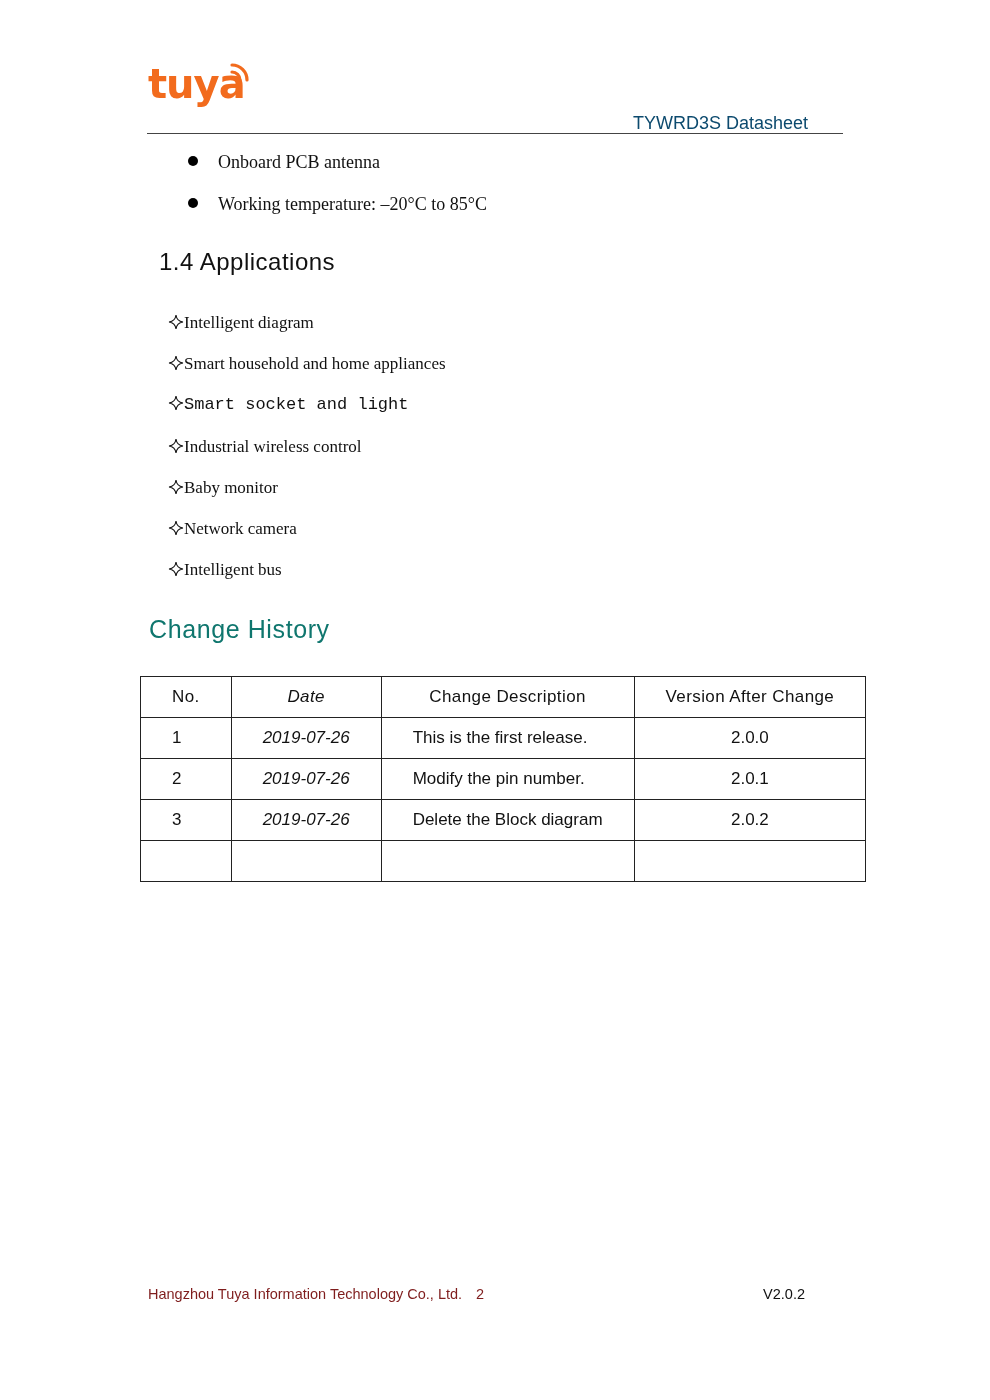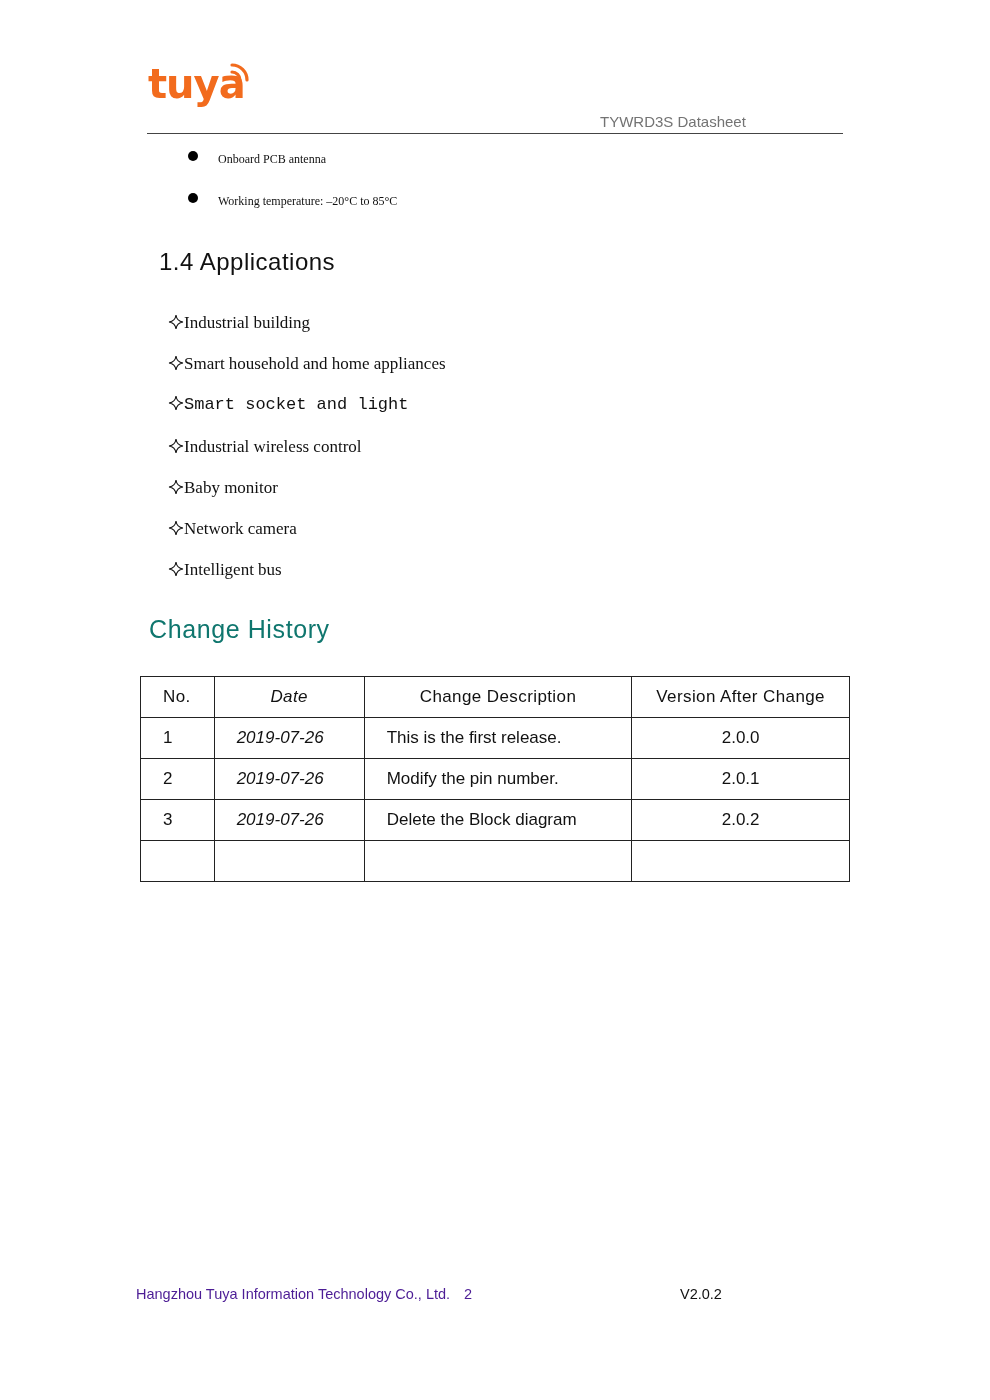--- a/index.html
+++ b/index.html
@@ -20,38 +20,38 @@
     .logo {
       left: 148px;
       top: 60px;
       width: 110px;
       height: 54px;
     }
     .header-title {
       left: 600px;
       width: 241px;
       top: 113px;
-      text-align: left;
-      font-family: "Liberation Sans", sans-serif;
-      font-size: 15px;
-      color: #737373;
+      text-align: center;
+      font-family: "Liberation Sans", sans-serif;
+      font-size: 18px;
+      color: #0c4a6e;
     }
     .header-rule {
       left: 147px;
       top: 133px;
       width: 696px;
       height: 0;
       border-top: 1.5px solid #444;
     }
 
     
     .bullet-item {
       left: 188px;
       font-family: "Liberation Serif", serif;
-      font-size: 12px;
+      font-size: 18px;
       color: #111;
       white-space: nowrap;
     }
     .bullet-dot {
       display: inline-block;
       width: 10px;
       height: 10px;
       border-radius: 50%;
       background: #000;
       margin-right: 20px;
@@ -100,52 +100,53 @@
       top: 676px;
       width: 710px;
       border-collapse: collapse;
       font-family: "Liberation Sans", sans-serif;
       font-size: 17px;
       color: #111;
     }
     .history-table th, .history-table td {
       border: 1.3px solid #222;
       height: 40px;
-      padding: 0 22px;
+      padding: 0 31px;
       font-weight: normal;
       white-space: nowrap;
     }
     .history-table th {
       text-align: center;
       letter-spacing: 0.4px;
     }
     .history-table th.c-no { text-align: left; }
     .history-table td.c-ver { text-align: center; }
     .history-table td.c-no, .history-table td.c-date, .history-table td.c-desc { text-align: left; }
     .c-no { width: 30px; }
     .c-date { width: 129px; font-style: italic; }
     .c-desc { width: 266px; }
     .c-ver { width: 178px; }
 
     
     .footer-left {
-      left: 136px;
+      left: 148px;
       top: 1286px;
       font-family: "Liberation Sans", sans-serif;
       font-size: 14.5px;
-      color: #4c1d95;
+      color: #7f1d1d;
       white-space: nowrap;
     }
     .footer-page {
       margin-left: 14px;
     }
     .footer-right {
-      left: 680px;
+      left: 664px;
       width: 141px;
       top: 1286px;
+      text-align: right;
       font-family: "Liberation Sans", sans-serif;
       font-size: 14.5px;
       color: #111;
     }
   </style>
 </head>
 <body>
 
 <div class="abs logo">
   <svg width="110" height="54" viewBox="0 0 110 54">
@@ -162,21 +163,21 @@
 </div>
 <div class="abs bullet-item" style="top:194px;">
   <span class="bullet-dot"></span><span>Working temperature: –20°C to 85°C</span>
 </div>
 
 <div class="abs h-apps">1.4 Applications</div>
 
 <div class="abs app-item" style="top:313px;">
   <svg class="star" viewBox="0 0 16 16">
       <path d="M8 1 Q8.8 7.2 15 8 Q8.8 8.8 8 15 Q7.2 8.8 1 8 Q7.2 7.2 8 1 Z" fill="none" stroke="#111" stroke-width="1.1"></path>
-    </svg><span>Industrial building</span>
+    </svg><span>Intelligent diagram</span>
 </div>
 <div class="abs app-item" style="top:354px;">
   <svg class="star" viewBox="0 0 16 16">
       <path d="M8 1 Q8.8 7.2 15 8 Q8.8 8.8 8 15 Q7.2 8.8 1 8 Q7.2 7.2 8 1 Z" fill="none" stroke="#111" stroke-width="1.1"></path>
     </svg><span>Smart household and home appliances</span>
 </div>
 <div class="abs app-item" style="top:395px;font-family:Liberation Mono, monospace;">
   <svg class="star" viewBox="0 0 16 16">
       <path d="M8 1 Q8.8 7.2 15 8 Q8.8 8.8 8 15 Q7.2 8.8 1 8 Q7.2 7.2 8 1 Z" fill="none" stroke="#111" stroke-width="1.1"></path>
     </svg><span>Smart socket and light</span>

